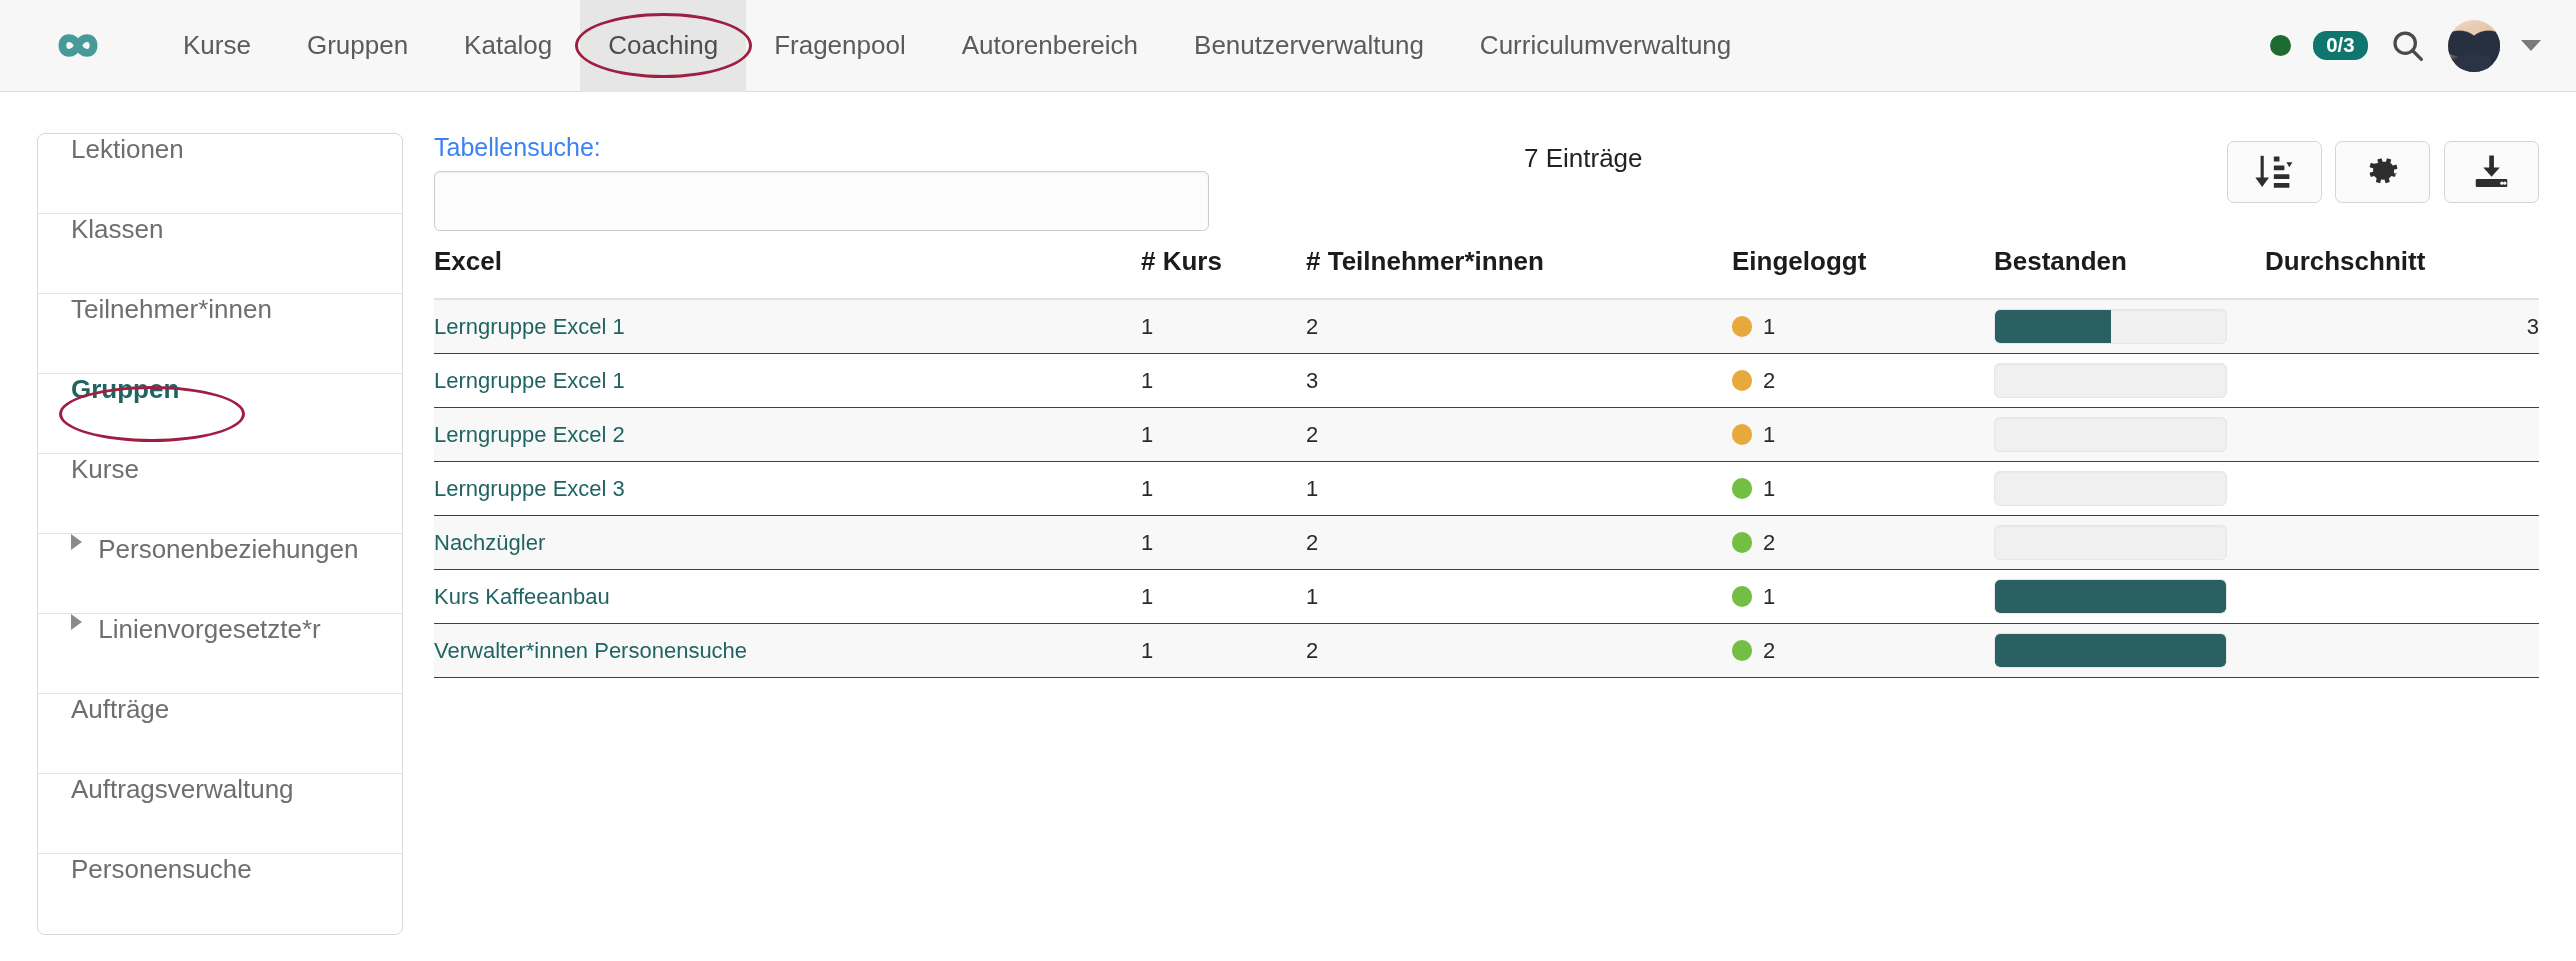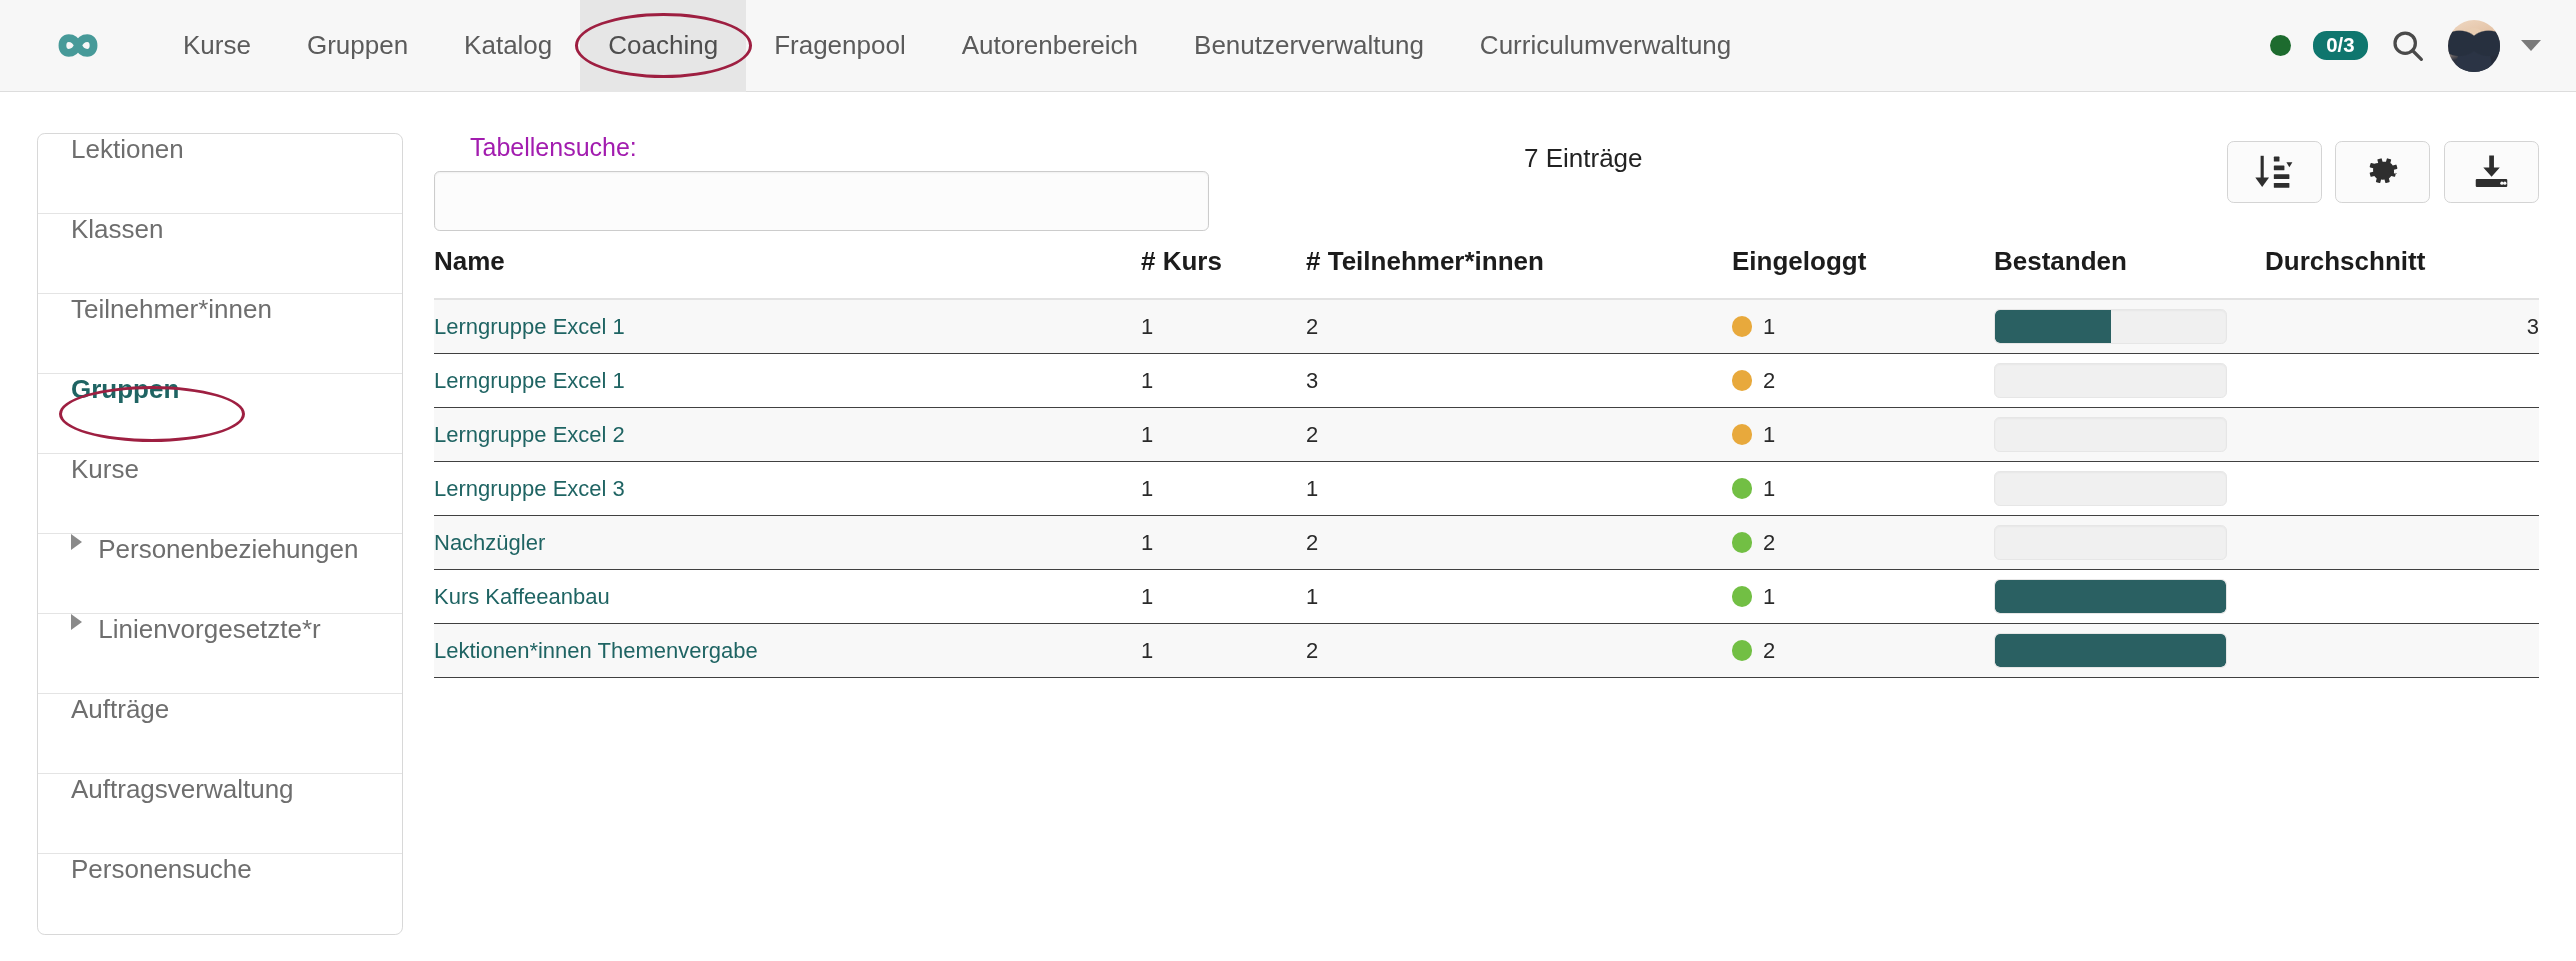--- a/index.html
+++ b/index.html
@@ -183,24 +183,23 @@
     display: flex;
     align-items: flex-start;
     position: relative;
     height: 107px;
   }
 
   #search-block { width: 775px; flex: 0 0 auto; }
 
   #search-label {
     font-size: 25px;
-    color: #a21caf;
+    color: #3b82f6;
     margin-bottom: 8.7px;
     display: block;
-    margin-left: 36px;
   }
 
   #search-input {
     width: 775px;
     height: 60px;
     border: 1px solid #cccccc;
     border-radius: 5.8px;
     background: #fcfcfc;
     font-size: 24px;
     padding: 0 13.6px;
@@ -440,21 +439,21 @@
             </g>
           </svg>
         </div>
 
       </div>
     </div>
 
     <table id="data-table">
       <thead>
         <tr>
-          <th class="col-name">Name</th>
+          <th class="col-name">Excel</th>
           <th class="col-kurs"># Kurs</th>
           <th class="col-tn"># Teilnehmer*innen</th>
           <th class="col-einl">Eingeloggt</th>
           <th class="col-best">Bestanden</th>
           <th class="col-durch th-durch">Durchschnitt</th>
         </tr>
       </thead>
       <tbody id="table-body">
           <tr>
             <td class="col-name"><span class="cell-link">Lerngruppe Excel 1</span></td>
@@ -552,21 +551,21 @@
               </span>
             </td>
             <td class="col-best">
               <div class="progress-track">
                 <div class="progress-fill full" style="width: 100%;"></div>
               </div>
             </td>
             <td class="col-durch td-durch"></td>
           </tr>
           <tr>
-            <td class="col-name"><span class="cell-link">Lektionen*innen Themenvergabe</span></td>
+            <td class="col-name"><span class="cell-link">Verwalter*innen Personensuche</span></td>
             <td class="col-kurs">1</td>
             <td class="col-tn">2</td>
             <td class="col-einl">
               <span class="login-cell">
                 <span class="login-dot dot-green"></span>
                 <span>2</span>
               </span>
             </td>
             <td class="col-best">
               <div class="progress-track">

